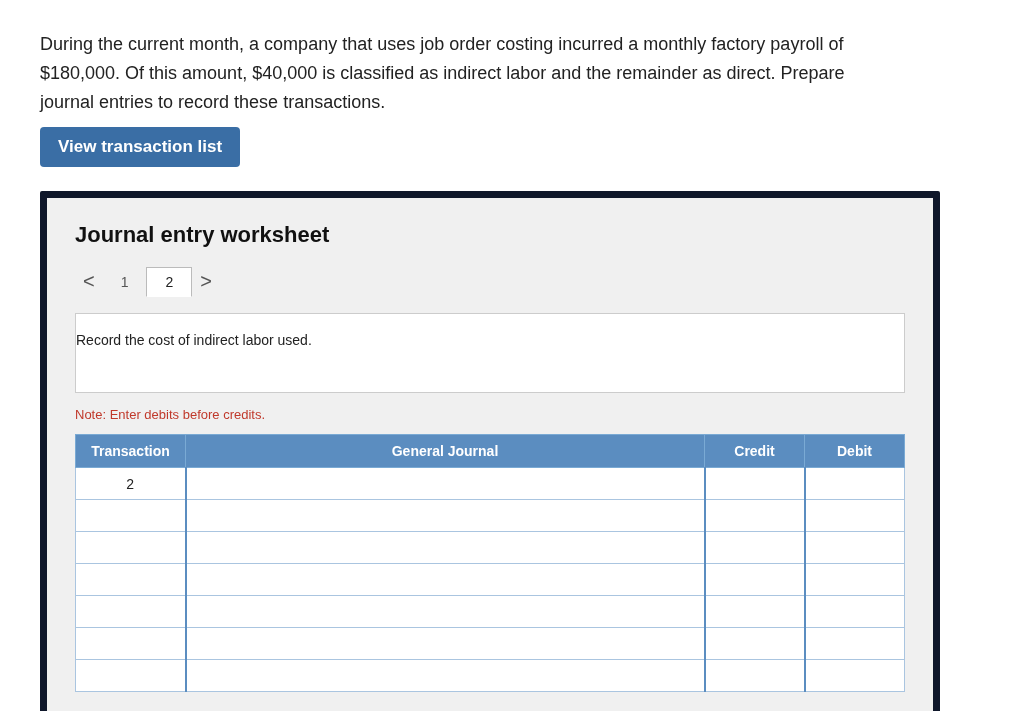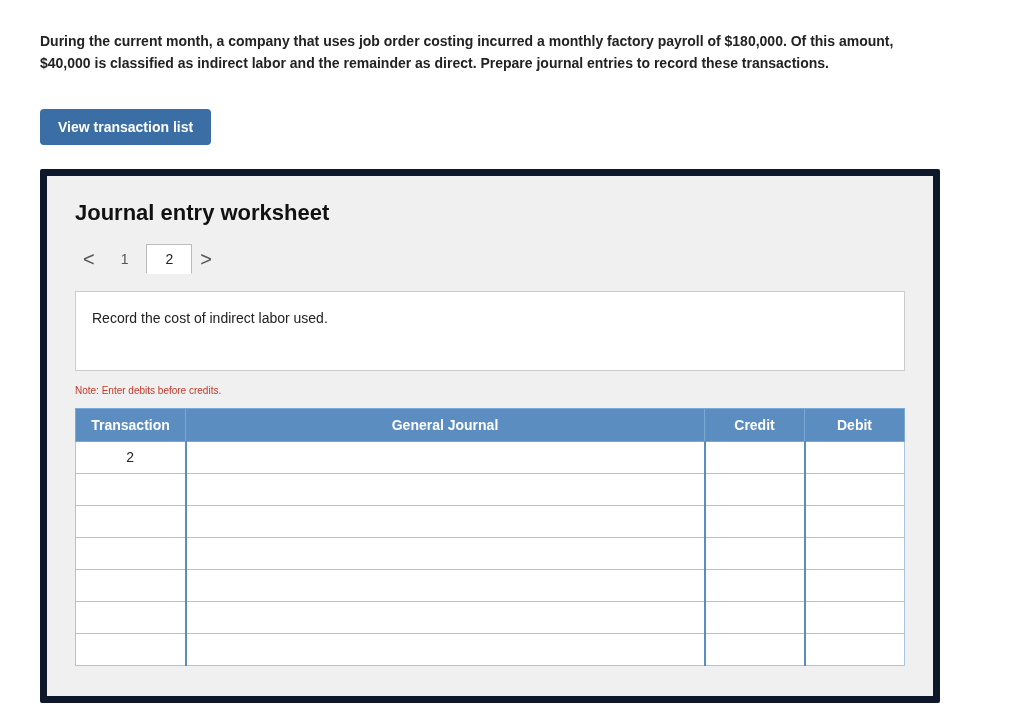--- a/index.html
+++ b/index.html
@@ -14,33 +14,32 @@
       background: #ffffff;
       color: #222;
       padding: 30px 40px;
       width: 1024px;
       min-height: 711px;
     }
 
     .problem-text {
       max-width: 860px;
       line-height: 1.6;
-      margin-bottom: 34px;
-      font-size: 14px;
-      font-weight: bold;
+      margin-bottom: 11px;
+      font-size: 18px;
     }
 
     .view-transaction-btn {
       display: inline-block;
       background-color: #3a6ea5;
       color: #ffffff;
       padding: 10px 18px;
       border: none;
       border-radius: 4px;
-      font-size: 14px;
+      font-size: 17px;
       font-weight: bold;
       cursor: pointer;
       margin-bottom: 24px;
     }
 
     .worksheet-container {
       background: #f0f0f0;
       border: 7px solid #0f172a;
       border-radius: 2px;
       padding: 24px 28px 30px 28px;
@@ -86,30 +85,30 @@
       background: #ffffff;
       border: 1px solid #bbb;
       border-bottom: 1px solid #ffffff;
       font-weight: normal;
       color: #222;
     }
 
     .instruction-box {
       background: #ffffff;
       border: 1px solid #ccc;
-      padding: 18px 16px 40px 16px;
+      padding: 18px 16px 40px 0;
       margin-bottom: 14px;
       min-height: 80px;
       font-size: 14px;
       color: #222;
     }
 
     .note-text {
       color: #c0392b;
-      font-size: 10px;
+      font-size: 13px;
       margin-bottom: 12px;
     }
 
     .journal-table {
       width: 100%;
       border-collapse: collapse;
       border: 1px solid #888;
     }
 
     .journal-table thead tr th {

